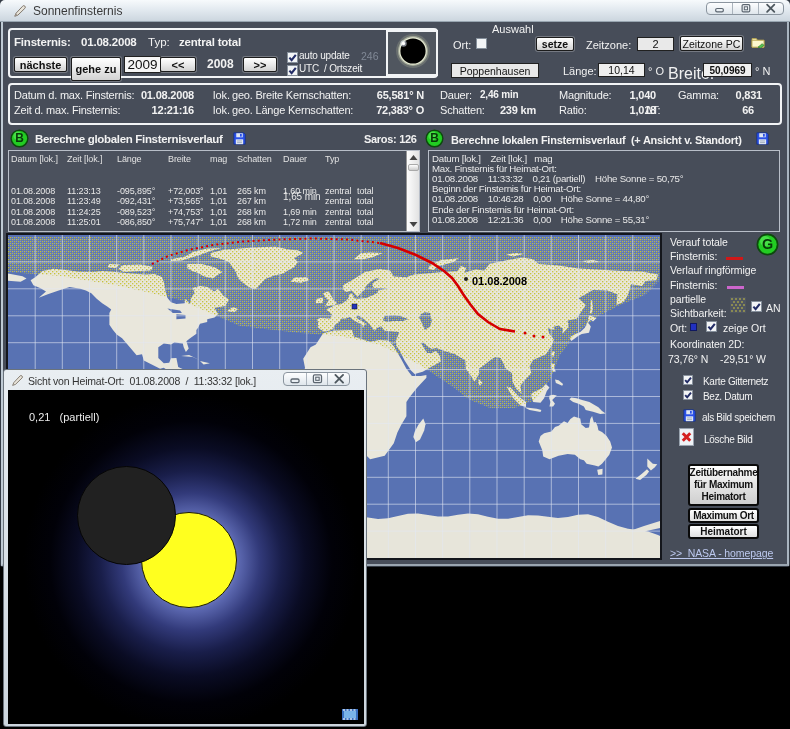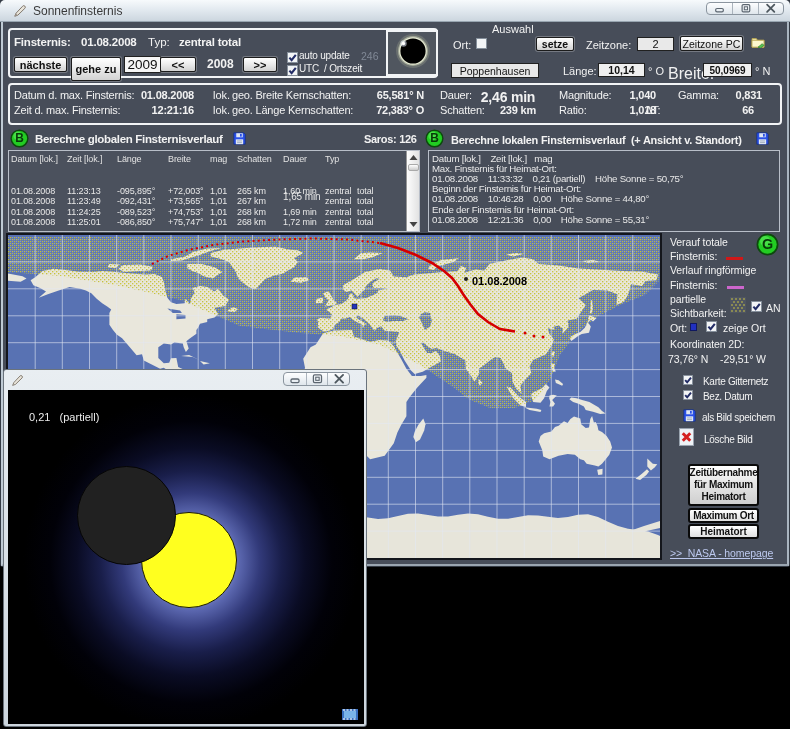--- a/index.html
+++ b/index.html
@@ -76,21 +76,21 @@
 <span class="abs w" style="left:586px;top:39px;font-size:11px">Zeitzone:</span>
 <div class="inp" style="left:637px;top:37px;width:37px;height:14px;font-size:11px">2</div>
 <div class="btn" style="left:680px;top:36px;width:63px;height:15px;font-size:10.5px">Zeitzone PC</div>
 <svg class="abs" style="left:751px;top:36px" width="14" height="12" viewBox="0 0 16 14">
 <path d="M1,3 h5 l1.5,2 H15 v8 H1 z" fill="#f5efb8" stroke="#b9a54c"></path>
 <path d="M1,5 h14 v8 H1 z" fill="#fdf8ce" stroke="#b9a54c"></path>
 <path d="M8,13 l5,-4 l2,2 l-4,3 z" fill="#57c44f" stroke="#2e7e2a" stroke-width="0.8"></path>
   </svg>
 <div class="inp" style="left:451px;top:63px;width:88px;height:15px;font-size:10.5px;background:#e8e8e8">Poppenhausen</div>
 <span class="abs w" style="left:563px;top:65px;font-size:11px">Länge:</span>
-<div class="inp" style="left:598px;top:63px;width:47px;height:14px;font-size:10.5px;font-weight:bold;background:#efefef">10,14</div>
+<div class="inp" style="left:598px;top:63px;width:47px;height:14px;font-size:10.5px;font-weight:normal;background:#efefef">10,14</div>
 <span class="abs w" style="left:648px;top:65px;font-size:11px">° O</span>
 <span class="abs w" style="left:668px;top:65px;font-size:16px">Breite:</span>
 <div class="inp" style="left:703px;top:63px;width:49px;height:14px;font-size:10px;font-weight:bold;background:#efefef">50,0969</div>
 <span class="abs w" style="left:755px;top:65px;font-size:11px">° N</span>
 <div class="panel" style="left:8px;top:83px;width:774px;height:42px"></div>
 <span class="abs w" style="left:14px;top:89px;font-size:11px;letter-spacing:-0.2px">Datum d. max. Finsternis:</span>
 <span class="abs w" style="left:14px;top:104px;font-size:11px;letter-spacing:-0.2px">Zeit d. max. Finsternis:</span>
 <span class="abs w" style="left:232px;top:89px;font-size:11px;letter-spacing:-0.2px">geo. Breite Kernschatten:</span>
 <span class="abs w" style="left:232px;top:104px;font-size:11px;letter-spacing:-0.2px">geo. Länge Kernschatten:</span>
 <span class="abs w" style="left:440px;top:89px;font-size:11px;letter-spacing:-0.2px">Dauer:</span>
@@ -98,21 +98,21 @@
 <span class="abs w" style="left:559px;top:89px;font-size:11px;letter-spacing:-0.2px">Magnitude:</span>
 <span class="abs w" style="left:559px;top:104px;font-size:11px;letter-spacing:-0.2px">Ratio:</span>
 <span class="abs w" style="left:678px;top:89px;font-size:11px;letter-spacing:-0.2px">Gamma:</span>
 <span class="abs w" style="left:645px;top:104px;font-size:11px;letter-spacing:-0.2px">ΔT:</span>
 <span class="abs w b" style="left:140px;top:89px;width:54px;font-size:11px;text-align:right;letter-spacing:-0.2px">01.08.2008</span>
 <span class="abs w" style="left:213px;top:89px;font-size:11px">lok.</span>
 <span class="abs w b" style="left:140px;top:104px;width:54px;font-size:11px;text-align:right;letter-spacing:-0.2px">12:21:16</span>
 <span class="abs w" style="left:213px;top:104px;font-size:11px">lok.</span>
 <span class="abs w b" style="left:360px;top:89px;width:64px;font-size:11px;text-align:right;letter-spacing:-0.2px">65,581° N</span>
 <span class="abs w b" style="left:360px;top:104px;width:64px;font-size:11px;text-align:right;letter-spacing:-0.2px">72,383° O</span>
-<span class="abs w b" style="left:480px;top:89px;width:56px;font-size:14px;text-align:center;letter-spacing:-0.2px">2,46 min</span>
+<span class="abs w b" style="left:480px;top:89px;width:56px;font-size:10px;text-align:left;letter-spacing:-0.2px">2,46 min</span>
 <span class="abs w b" style="left:480px;top:104px;width:56px;font-size:11px;text-align:right;letter-spacing:-0.2px">239 km</span>
 <span class="abs w b" style="left:616px;top:89px;width:40px;font-size:11px;text-align:right;letter-spacing:-0.2px">1,040</span>
 <span class="abs w b" style="left:616px;top:104px;width:40px;font-size:11px;text-align:right;letter-spacing:-0.2px">1,018</span>
 <span class="abs w b" style="left:722px;top:89px;width:40px;font-size:11px;text-align:right;letter-spacing:-0.2px">0,831</span>
 <span class="abs w b" style="left:714px;top:104px;width:40px;font-size:11px;text-align:right;letter-spacing:-0.2px">66</span>
 <svg style="position:absolute;left:10px;top:129px" width="19" height="19" viewBox="0 0 20 20">
     <circle cx="10" cy="10" r="9.5" fill="#0c4a0c"></circle>
     <circle cx="10" cy="10" r="8" fill="#22cc22"></circle>
     <circle cx="8" cy="7" r="4.5" fill="#55e855" opacity="0.7"></circle>
     <text x="10" y="14.2" text-anchor="middle" font-size="12.5" font-weight="bold" fill="#083808" font-family="Liberation Sans,sans-serif">B</text>
@@ -380,20 +380,21 @@
   </svg>
 <span class="abs w" style="left:704px;top:434px;font-size:10px;letter-spacing:-0.3px">Lösche Bild</span>
 <div class="abs" style="left:688px;top:464px;width:71px;height:42px;border:2px solid #0a0a0a;border-radius:3px;background:linear-gradient(#fff,#e8e8e8 40%,#cfcfcf);display:flex;flex-direction:column;align-items:center;justify-content:center;font-size:10px;font-weight:bold;color:#111;line-height:12.3px;text-align:center;letter-spacing:-0.3px">Zeitübernahme<br>für Maximum<br>Heimatort</div>
 <div class="abs" style="left:688px;top:508px;width:71px;height:15px;border:2px solid #0a0a0a;border-radius:3px;background:linear-gradient(#fff,#e0e0e0);display:flex;align-items:center;justify-content:center;font-size:10px;font-weight:bold;color:#111;letter-spacing:-0.3px">Maximum Ort</div>
 <div class="abs" style="left:688px;top:524px;width:71px;height:15px;border:2px solid #0a0a0a;border-radius:3px;background:linear-gradient(#fff,#e0e0e0);display:flex;align-items:center;justify-content:center;font-size:10px;font-weight:bold;color:#111">Heimatort</div>
 <span class="abs" style="left:670px;top:547px;font-size:10.5px;color:#bcc8ee;text-decoration:underline;letter-spacing:-0.1px">&gt;&gt;&nbsp; NASA - homepage</span>
 <div class="abs" style="left:3px;top:369px;width:364px;height:358px;background:linear-gradient(#e9eef2,#ccd5dd);border:1px solid #6a737c;border-radius:3px">
 <svg class="abs" style="left:7px;top:4px" width="13" height="13" viewBox="0 0 16 16">
       <path d="M2,14 L3.5,10.5 L11,2.5 a1.6,1.6 0 0 1 2.6,2.4 L5.5,12.8 z" fill="#e8e4da" stroke="#7d7468" stroke-width="1.1"></path>
     </svg>
+<span class="abs" style="left:24px;top:4.5px;font-size:10.5px;letter-spacing:-0.2px;color:#333">Sicht von Heimat-Ort:&nbsp; 01.08.2008&nbsp; /&nbsp; 11:33:32 [lok.]</span>
 <div class="abs" style="left:4px;top:20px;width:356px;height:334px;background:#000">
 <div class="abs" style="left:0;top:0;width:356px;height:334px;background:radial-gradient(circle 168px at 183px 172px, #e6ecff 0%, #c8d2f8 8%, #97a3e0 17%, #5a66ae 29%, #323a7a 41%, #191e4a 54%, #0a0c24 68%, #010108 84%, #000 100%)"></div>
 <div class="abs" style="border-radius:50%;left:133px;top:122px;width:96px;height:96px;background:#ffff1f;border:1px solid #1a1a00"></div>
 <div class="abs" style="border-radius:50%;left:69px;top:76px;width:99px;height:99px;background:#212121;border:1px solid #050505"></div>
 <span class="abs" style="left:21px;top:21px;font-size:11px;color:#ececec">0,21&nbsp;&nbsp; (partiell)</span>
 <svg class="abs" style="left:334px;top:319px" width="16" height="11" viewBox="0 0 16 11">
         <rect x="0" y="0" width="16" height="11" fill="#3a70c0"></rect>
         <rect x="2" y="2" width="12" height="7" fill="#7ab4e8"></rect>
         <g fill="#dde8f4">
           <rect x="1" y="0.3" width="2" height="1.4"></rect>

